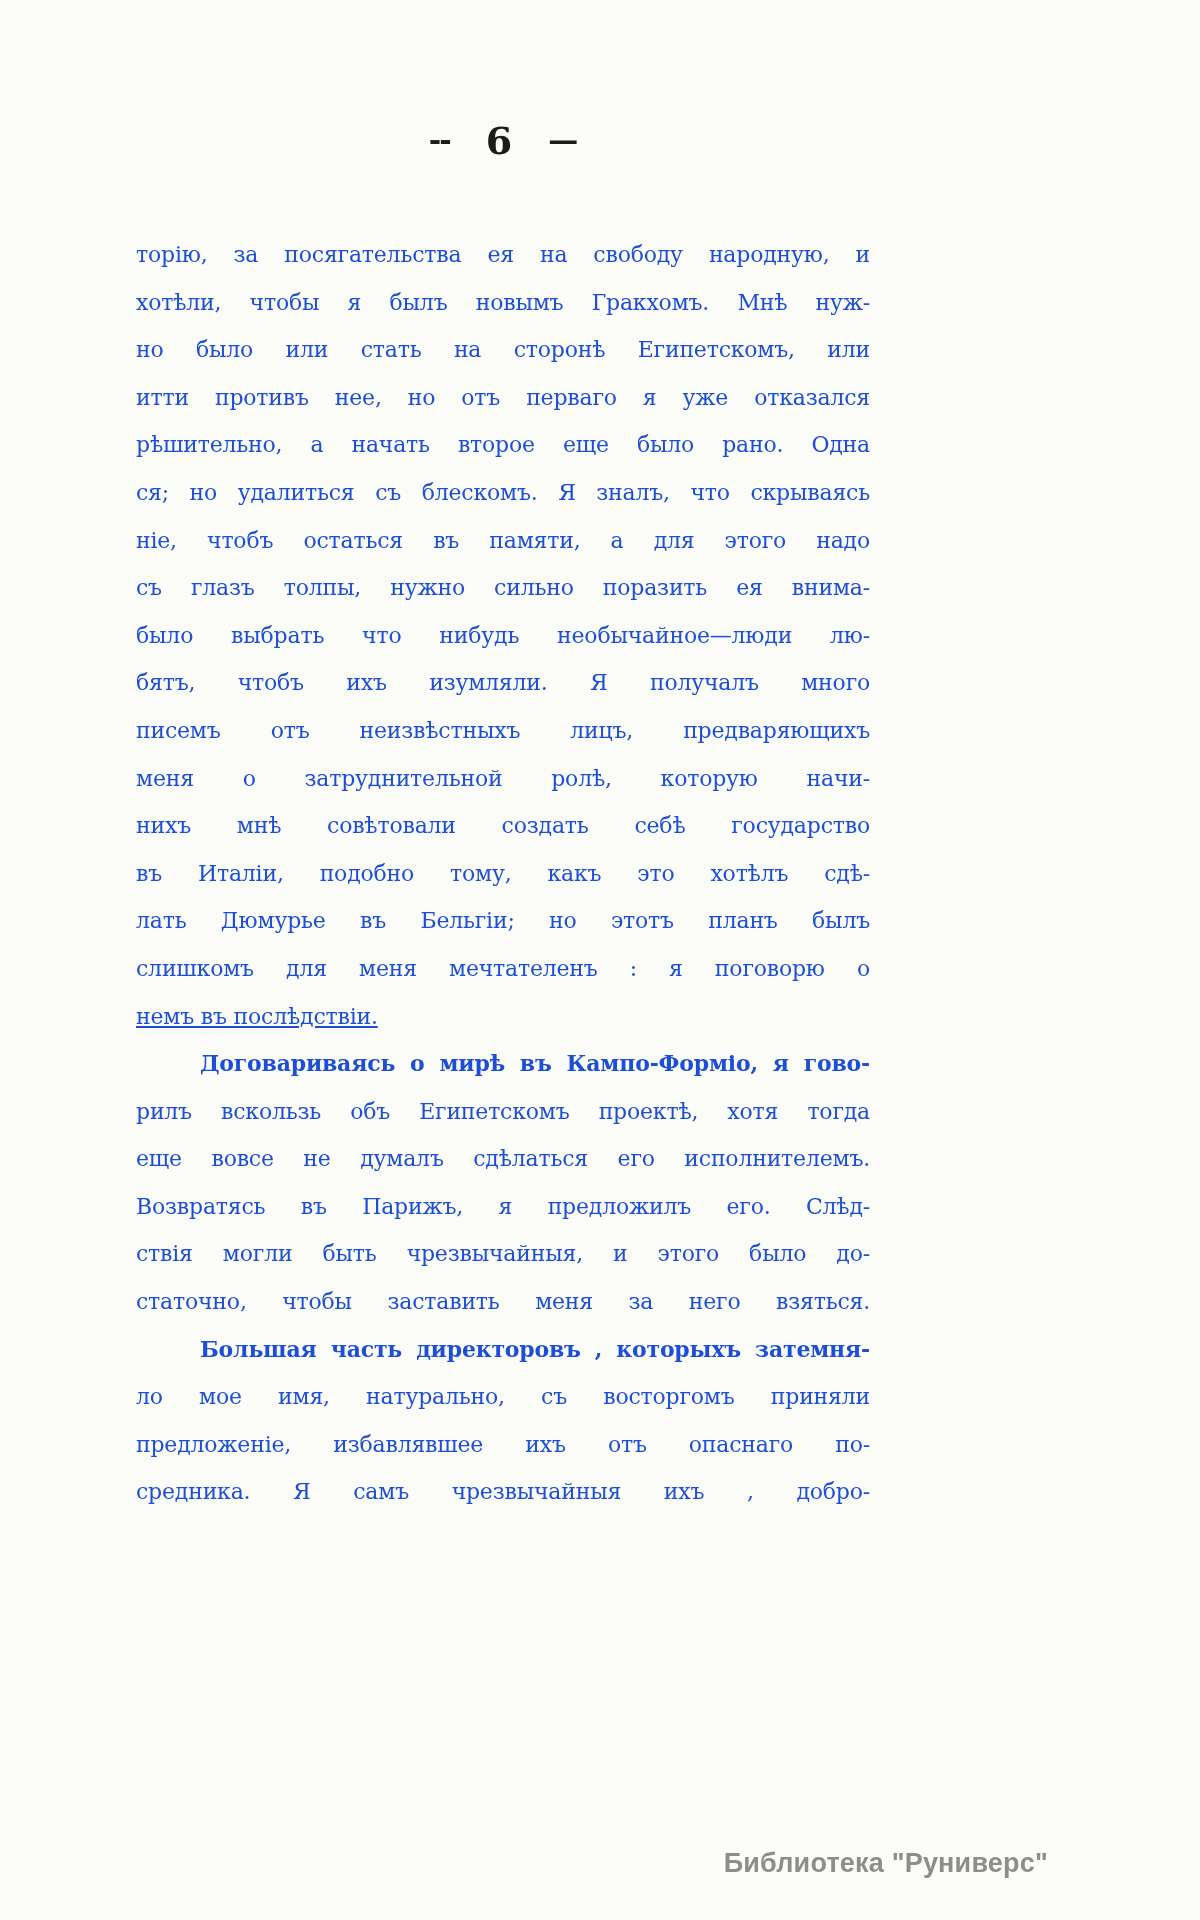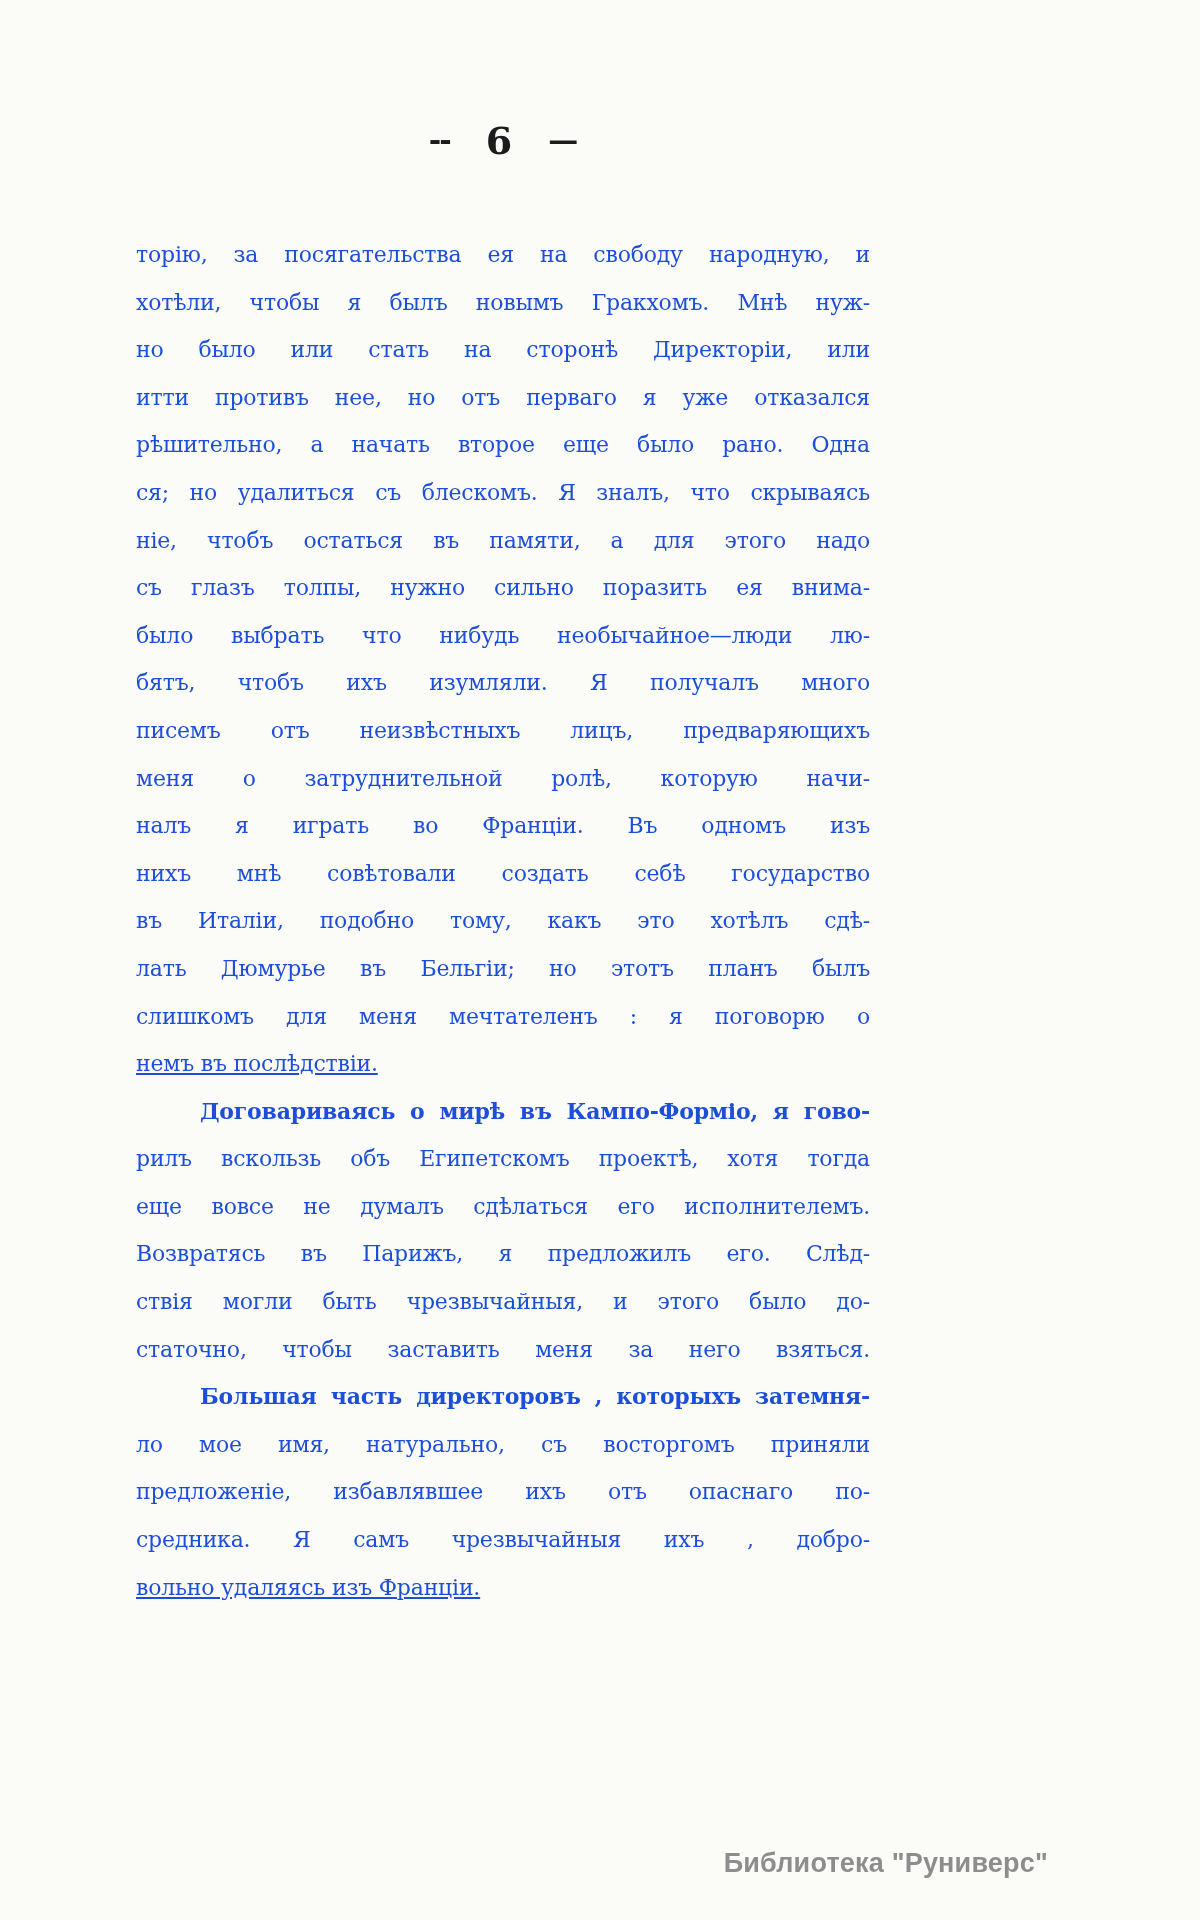--- a/index.html
+++ b/index.html
@@ -83,44 +83,42 @@
 
   <div class="page-header">
     <span class="dash">--</span>
     <span class="page-num">6</span>
     <span class="dash">—</span>
   </div>
 
   <div class="text-block">
       <div class="line">торію, за посягательства ея на свободу народную, и</div>
       <div class="line">хотѣли, чтобы я былъ новымъ Гракхомъ. Мнѣ нуж-</div>
-      <div class="line">но было или стать на сторонѣ Директоріи, или</div>
+      <div class="line">но было или стать на сторонѣ Египетскомъ, или</div>
       <div class="line">итти противъ нее, но отъ перваго я уже отказался</div>
       <div class="line">рѣшительно, а начать второе еще было рано. Одна</div>
       <div class="line">ся; но удалиться съ блескомъ. Я зналъ, что скрываясь</div>
       <div class="line">ніе, чтобъ остаться въ памяти, а для этого надо</div>
       <div class="line">съ глазъ толпы, нужно сильно поразить ея внима-</div>
       <div class="line">было выбрать что нибудь необычайное—люди лю-</div>
       <div class="line">бятъ, чтобъ ихъ изумляли. Я получалъ много</div>
       <div class="line">писемъ отъ неизвѣстныхъ лицъ, предваряющихъ</div>
       <div class="line">меня о затруднительной ролѣ, которую начи-</div>
-      <div class="line">налъ я играть во Франціи. Въ одномъ изъ</div>
       <div class="line">нихъ мнѣ совѣтовали создать себѣ государство</div>
       <div class="line">въ Италіи, подобно тому, какъ это хотѣлъ сдѣ-</div>
       <div class="line">лать Дюмурье въ Бельгіи; но этотъ планъ былъ</div>
       <div class="line">слишкомъ для меня мечтателенъ : я поговорю о</div>
       <div class="line last">немъ въ послѣдствіи.</div>
       <div class="line indent">Договариваясь о мирѣ въ Кампо-Форміо, я гово-</div>
       <div class="line">рилъ вскользь объ Египетскомъ проектѣ, хотя тогда</div>
       <div class="line">еще вовсе не думалъ сдѣлаться его исполнителемъ.</div>
       <div class="line">Возвратясь въ Парижъ, я предложилъ его. Слѣд-</div>
       <div class="line">ствія могли быть чрезвычайныя, и этого было до-</div>
       <div class="line">статочно, чтобы заставить меня за него взяться.</div>
       <div class="line indent">Большая часть директоровъ , которыхъ затемня-</div>
       <div class="line">ло мое имя, натурально, съ восторгомъ приняли</div>
       <div class="line">предложеніе, избавлявшее ихъ отъ опаснаго по-</div>
       <div class="line">средника. Я самъ чрезвычайныя ихъ , добро-</div>
-      <div class="line last">вольно удаляясь изъ Франціи.</div>
     </div>
 
   <div class="watermark">Библиотека "Руниверс"</div>
 
 </div>
 
 </body></html>

